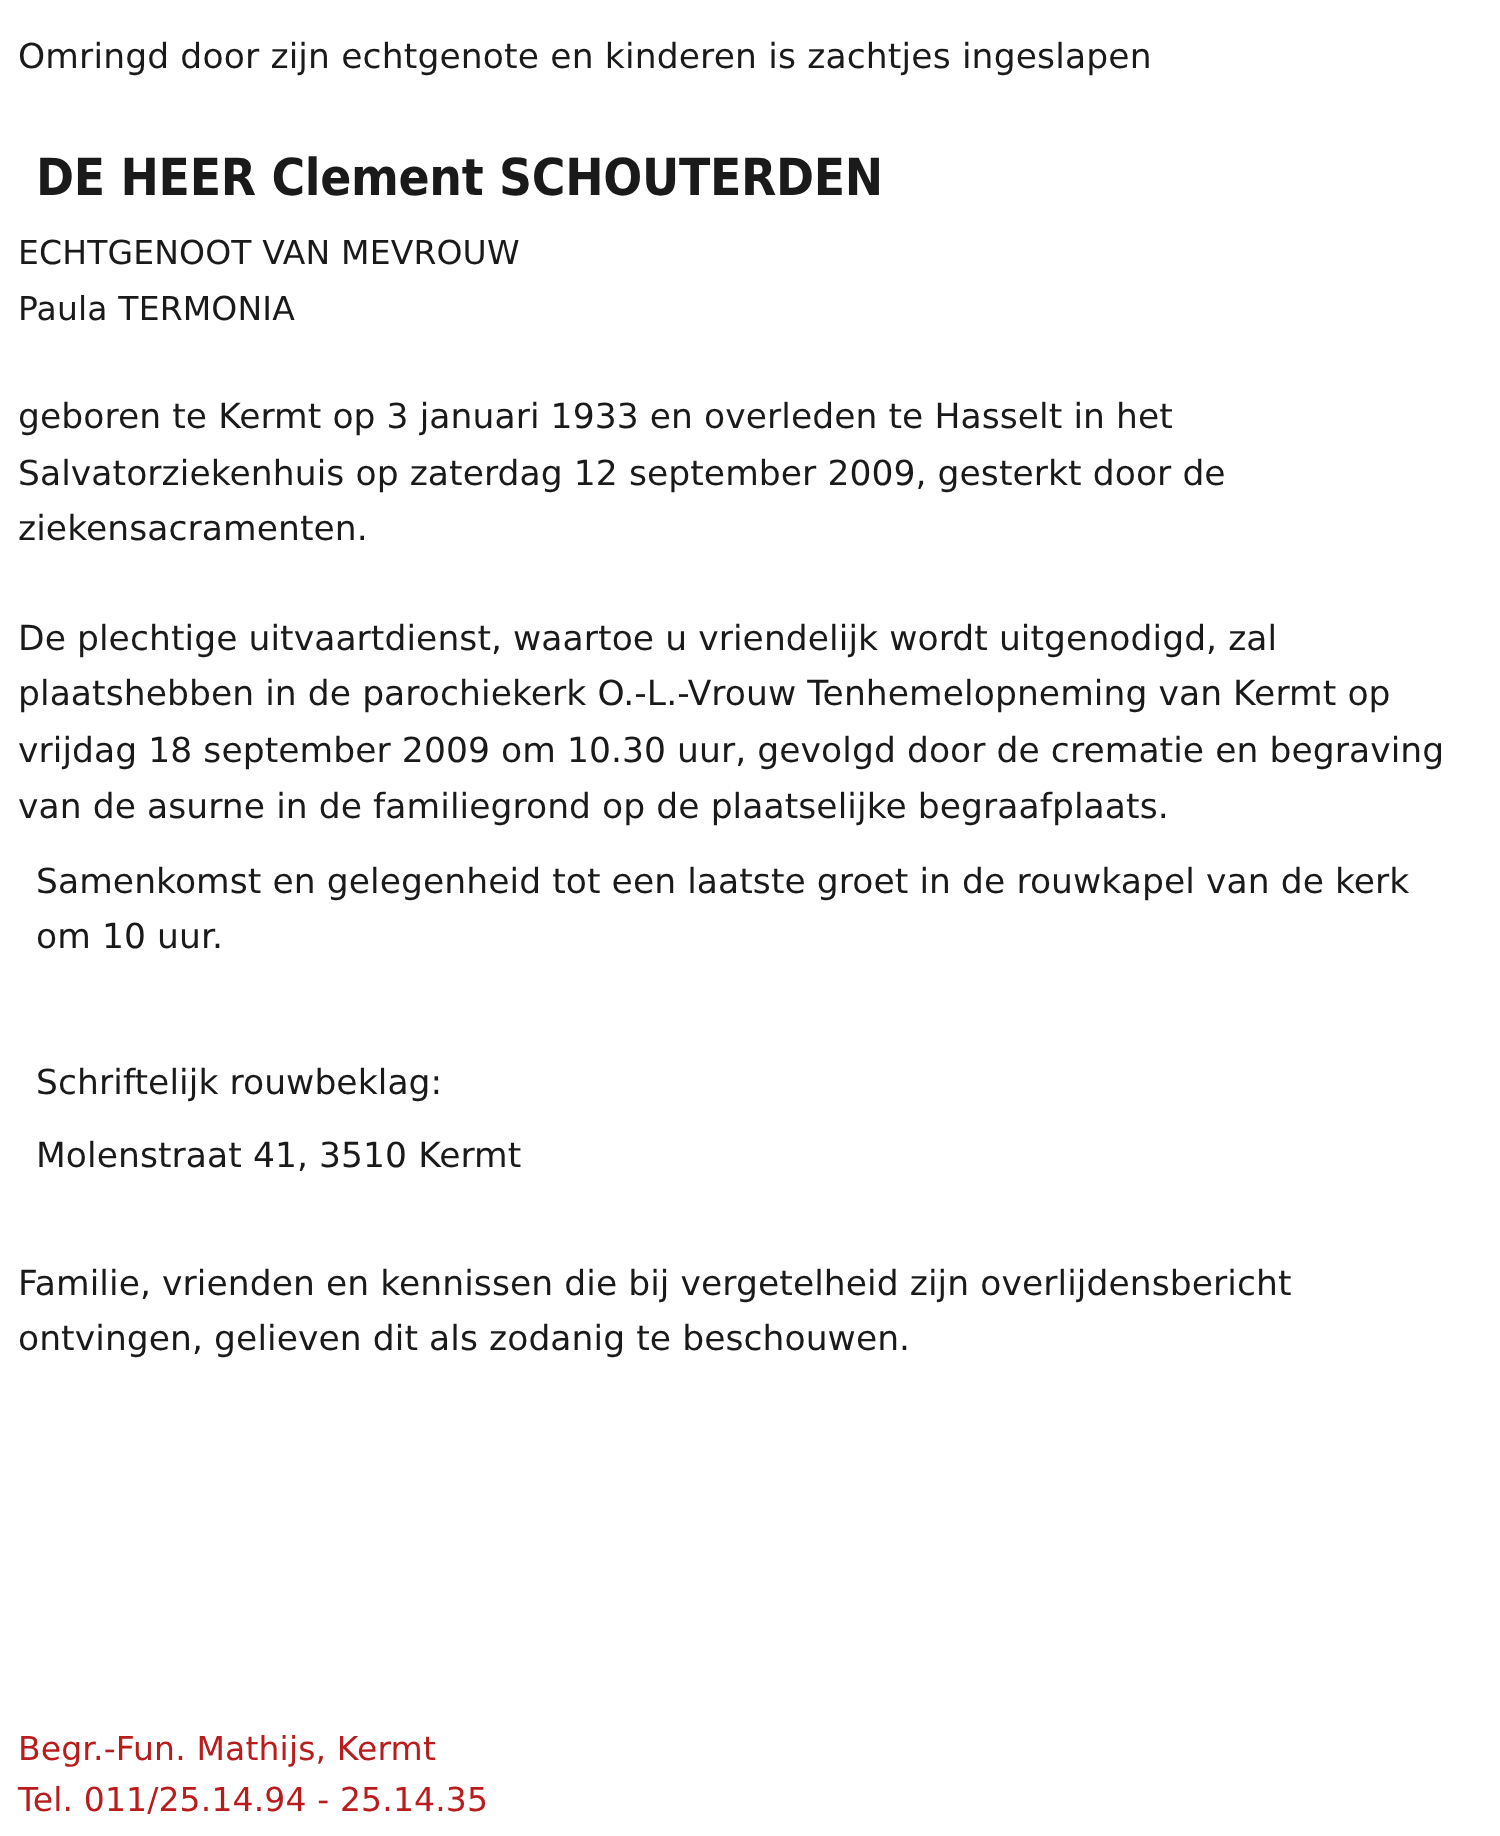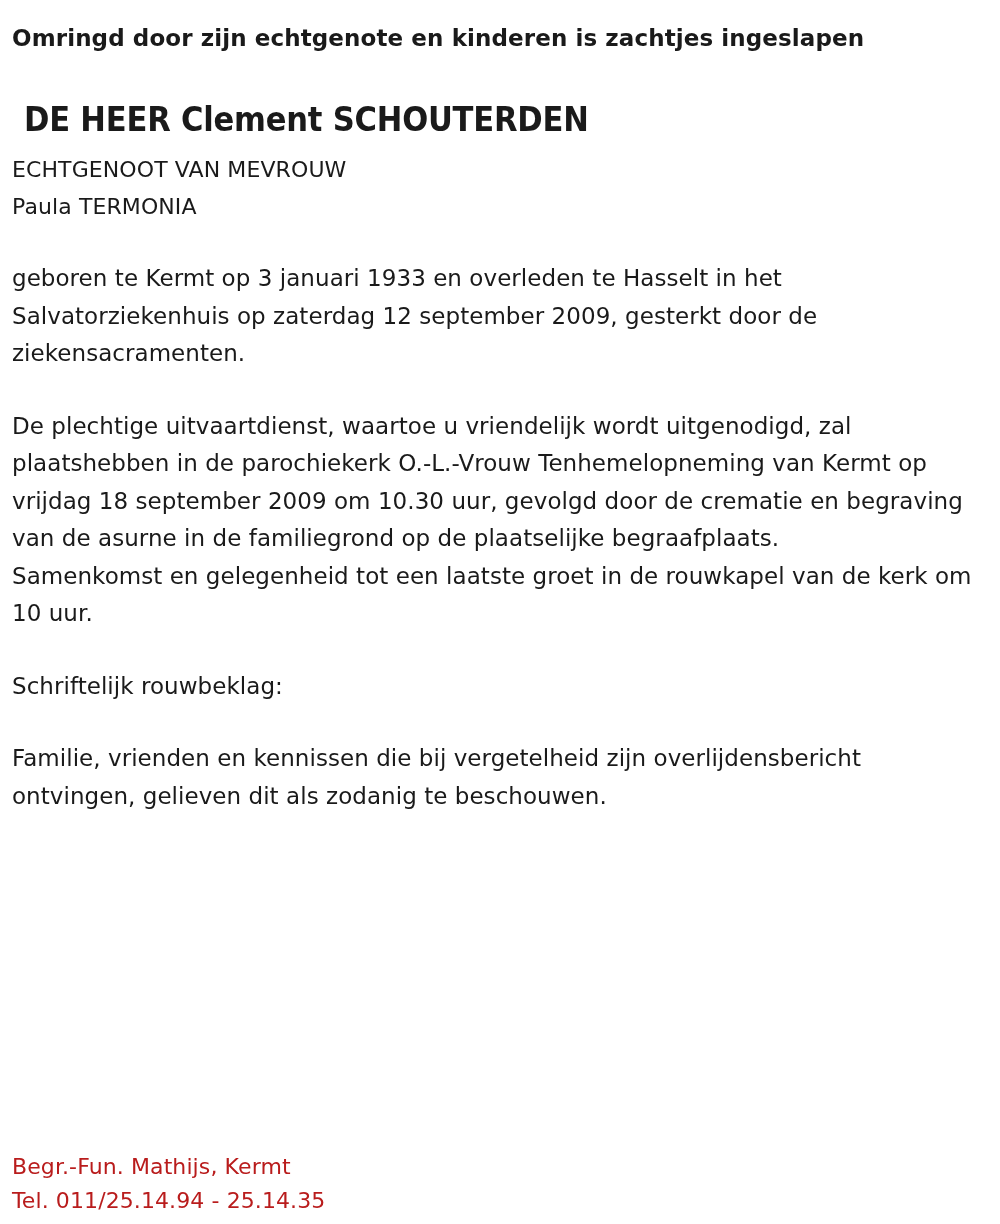--- a/index.html
+++ b/index.html
@@ -19,21 +19,21 @@
     box-sizing: border-box;
     width: 1000px;
     height: 1224px;
     padding: 12px 14px 0 12px;
     position: relative;
   }
 
   .intro {
     font-size: 23px;
     line-height: 37px;
-    font-weight: 700;
+    font-weight: 400;
     letter-spacing: 0.1px;
     margin: 0;
     padding-top: 8px;
   }
 
   .spacer-lg { height: 30px; }
   .spacer-para { height: 35px; }
 
   .deceased-name {
     font-family: "DejaVu Sans Condensed", "Liberation Sans Narrow", "Liberation Sans", sans-serif;
@@ -60,21 +60,21 @@
     font-weight: 400;
     margin: 0;
     letter-spacing: 0.05px;
     max-width: 975px;
   }
 
   .line-block {
     font-size: 23px;
     line-height: 37.5px;
     font-weight: 400;
-    margin: 0;
+    margin: 12px;
     letter-spacing: 0.05px;
     max-width: 975px;
   }
 
   .footer {
     position: absolute;
     left: 12px;
     bottom: 6px;
     color: #b91c1c;
     font-size: 22px;
@@ -107,20 +107,21 @@
 
   <p class="body-para">De plechtige uitvaartdienst, waartoe u vriendelijk wordt uitgenodigd, zal plaatshebben in de parochiekerk O.-L.-Vrouw Tenhemelopneming van Kermt op vrijdag 18 september 2009 om 10.30 uur, gevolgd door de crematie en begraving van de asurne in de familiegrond op de plaatselijke begraafplaats.</p>
 
   <p class="line-block">Samenkomst en gelegenheid tot een laatste groet in de rouwkapel van de kerk om 10 uur.</p>
 
 
   <div class="spacer-para"></div>
 
   <div class="line-block">Schriftelijk rouwbeklag:</div>
 
+  <div class="line-block">Molenstraat 41, 3510 Kermt</div>
 
   <div class="spacer-para"></div>
 
   <p class="body-para">Familie, vrienden en kennissen die bij vergetelheid zijn overlijdensbericht ontvingen, gelieven dit als zodanig te beschouwen.</p>
 
   <div class="footer">
     <div>Begr.-Fun. Mathijs, Kermt</div>
     <div>Tel. 011/25.14.94 - 25.14.35</div>
   </div>
 

